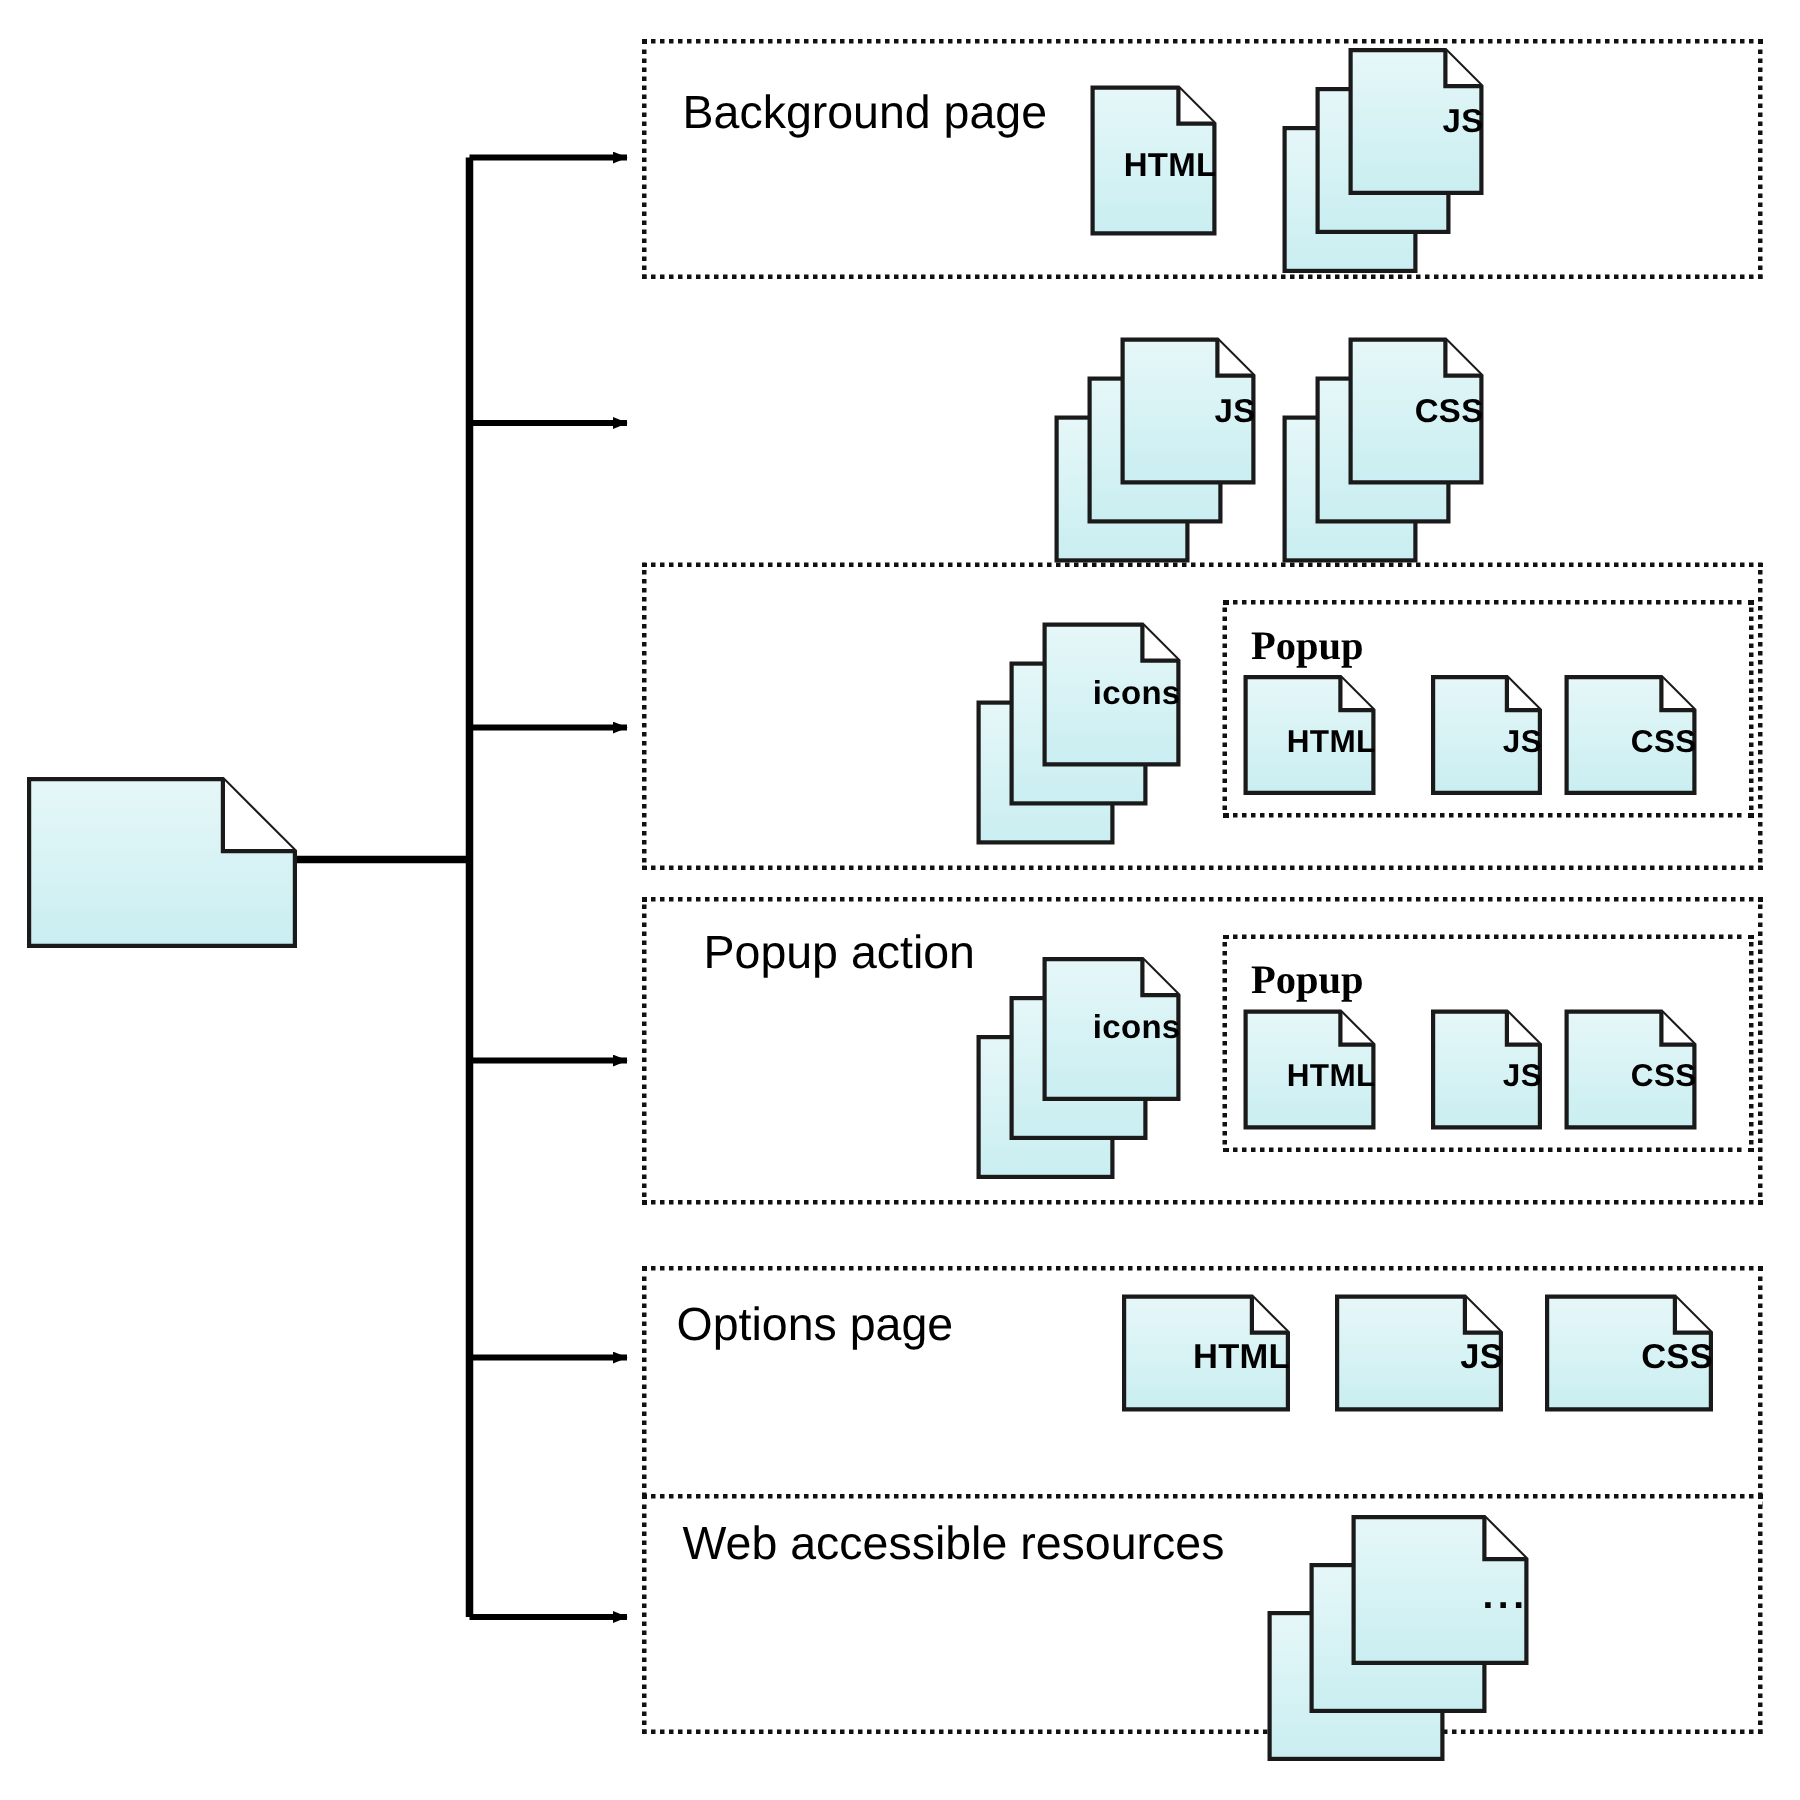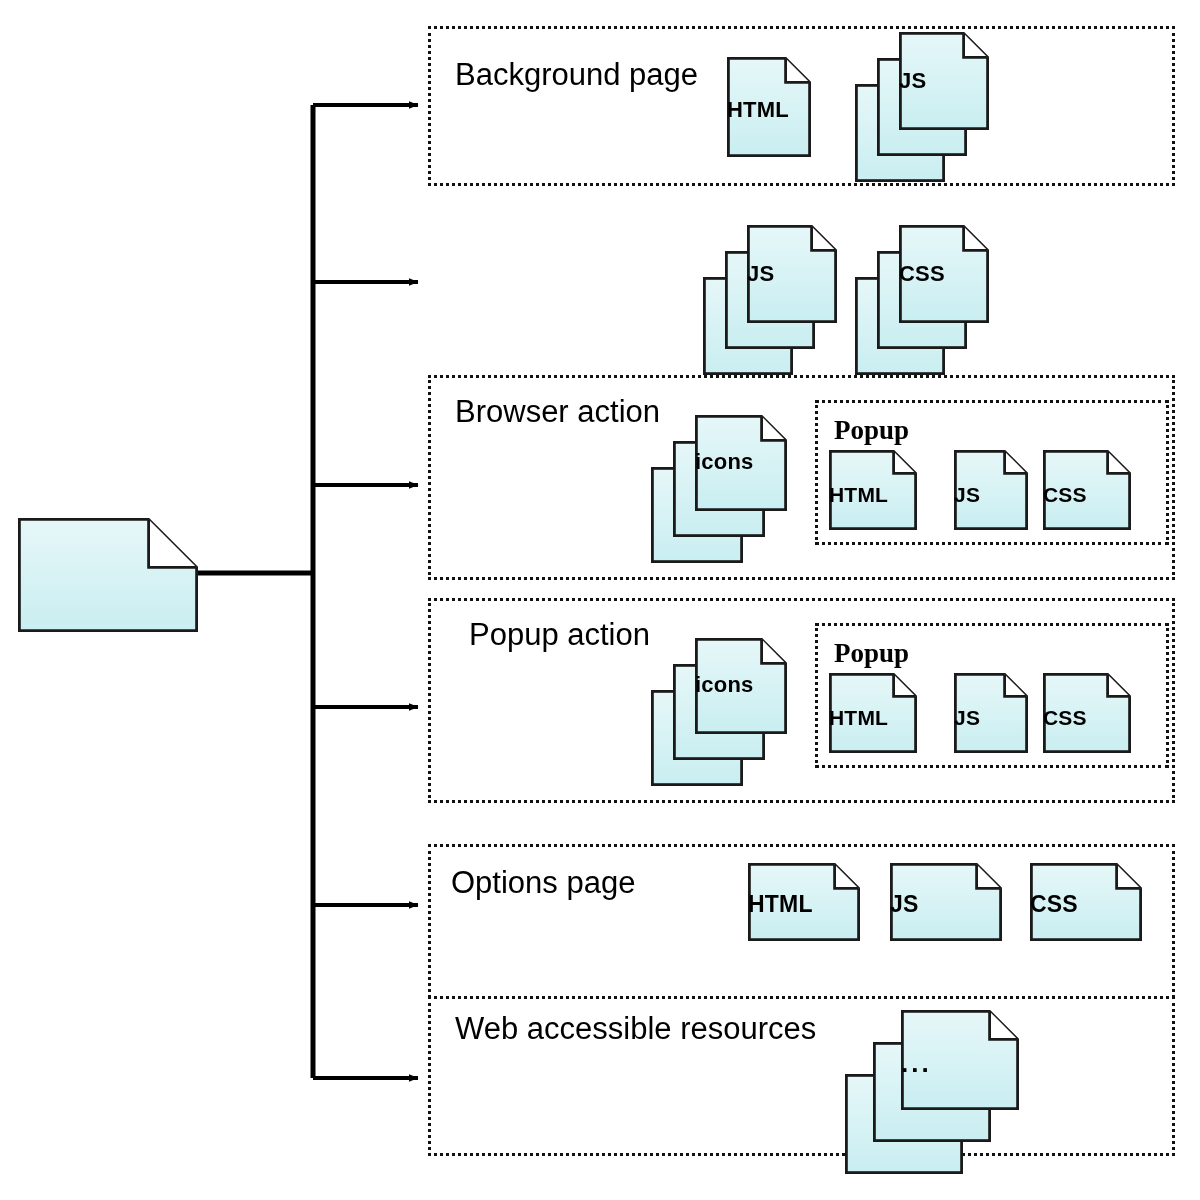--- a/index.html
+++ b/index.html
@@ -35,21 +35,21 @@
 
   
   .file-icon {
     position: absolute;
     display: block;
   }
   .file-icon .file-label {
     position: absolute;
     left: 0;
     width: 100%;
-    text-align: left;
+    text-align: right;
     font-family: "Liberation Sans", sans-serif;
     font-weight: bold;
     color: #000000;
     letter-spacing: 0.2px;
     line-height: 1;
     white-space: nowrap;
   }
 
   
   .section-box {
@@ -127,21 +127,20 @@
         <path d="M1.4,1.4 L130.6,1.4 L178.6,49.4 L178.6,112.6 L1.4,112.6 Z" fill="url(#g180_114_48)" stroke="#1a1a1a" stroke-width="2.8" stroke-linejoin="miter"></path>
         <path d="M130.6,1.4 L130.6,49.4 L178.6,49.4" fill="#ffffff" stroke="#1a1a1a" stroke-width="2.8" stroke-linejoin="miter"></path>
       </svg><span class="file-label" style="font-size: 21px; top: 48px;">manifest.json</span></div>
 
   <div class="section-box" style="left:428px; top:26px; width:747px; height:160px;">
     <span class="section-title" style="left:24px; top:30px;">Background page</span>
   </div>
 
 
   <div class="section-box" style="left:428px; top:375px; width:747px; height:205px;">
-    <span class="section-title" style="left:24px; top:18px;">Browser action</span>
     <div class="popup-box" style="left:384px; top:22px; width:354px; height:145px;">
       <span class="popup-title" style="left:16px; top:14px;">Popup</span>
     </div>
   </div>
 
   <div class="section-box" style="left:428px; top:598px; width:747px; height:205px;">
     <span class="section-title" style="left:38px; top:18px;">Popup action</span>
     <div class="popup-box" style="left:384px; top:22px; width:354px; height:145px;">
       <span class="popup-title" style="left:16px; top:14px;">Popup</span>
     </div>

